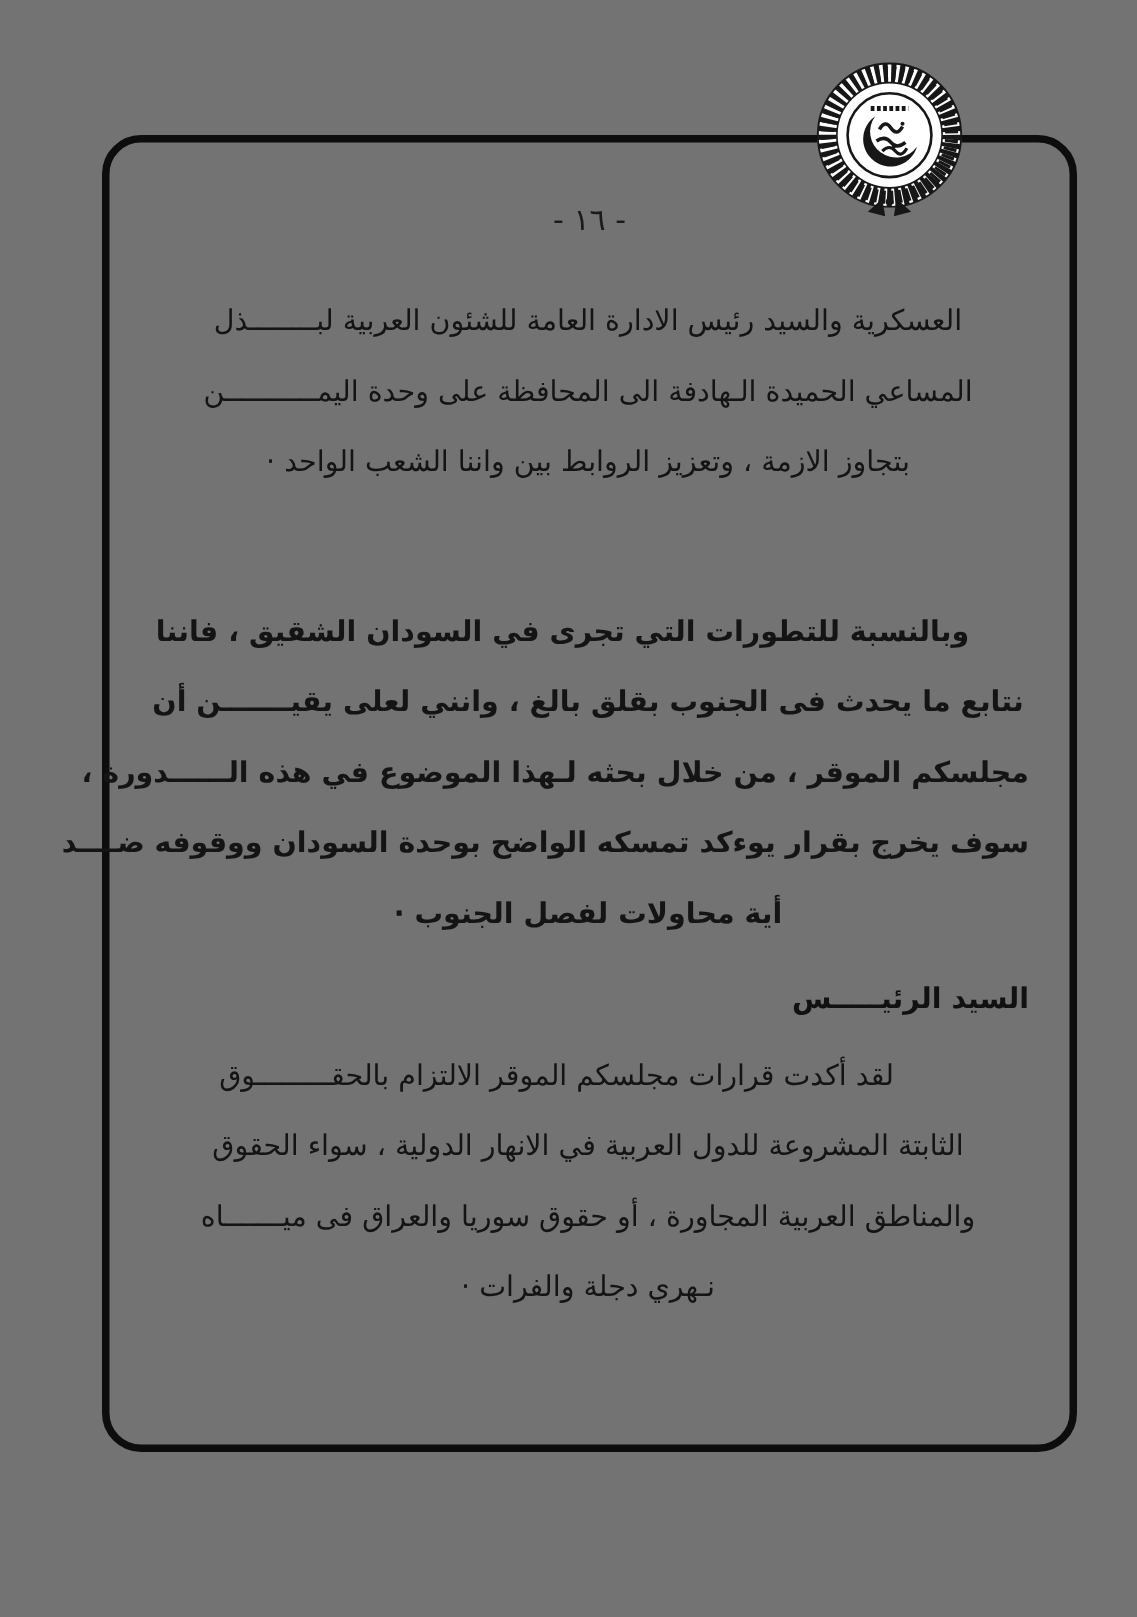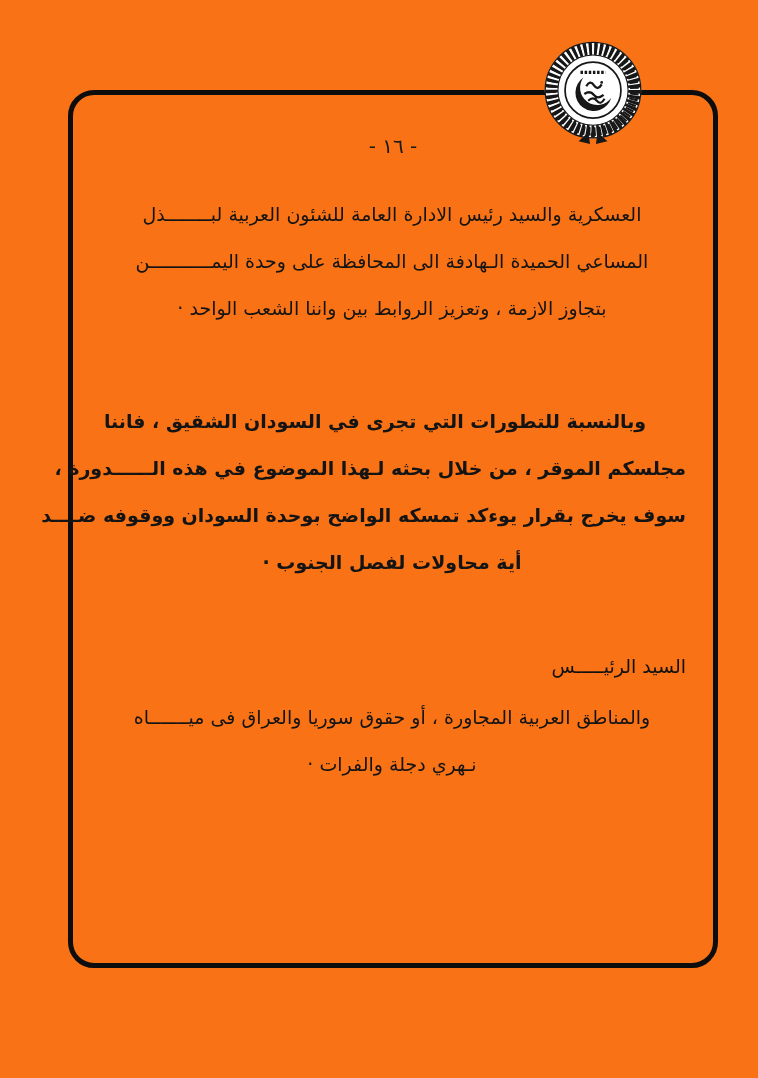--- a/index.html
+++ b/index.html
@@ -2,21 +2,21 @@
 <html lang="ar"><head>
 <meta charset="utf-8">
 <style>
   html,body{margin:0;padding:0;}
   body{
     width:758px;height:1078px;position:relative;overflow:hidden;
     background:#ffffff;
     font-family:"DejaVu Sans","Liberation Sans",sans-serif;
     color:#161616;
   }
-  .scan-page{position:absolute;inset:0;background:#f97316;}
+  .scan-page{position:absolute;inset:0;background:#737373;}
   
   .frame{
     position:absolute;left:68px;top:90px;width:640px;height:868px;
     border:5px solid #0d0d0d;border-radius:26px;
   }
   
   .emblem{
     position:absolute;left:540px;top:38px;width:106px;height:112px;
   }
   .page-number{
@@ -28,21 +28,21 @@
     font-size:19px;color:#141414;
   }
   .line{
     line-height:47px;height:47px;white-space:nowrap;text-align:center;
     overflow:visible;
   }
   .indent-sm{padding-right:34px;}
   .indent-md{padding-right:42px;}
   .heading{
     position:absolute;right:72px;direction:rtl;
-    font-size:19px;font-weight:normal;color:#111;white-space:nowrap;
+    font-size:19px;font-weight:bold;color:#111;white-space:nowrap;
   }
   #para1{top:191px;}
   #para2{top:398px;font-weight:bold;}
   #heading-block{top:655px;}
   #para3{top:694px;}
 </style>
 </head>
 <body>
 
 <div class="scan-page">
@@ -78,25 +78,28 @@
   <div class="page-number">- ١٦ -</div>
 
   <div class="textblock" id="para1">
     <div class="line">العسكرية والسيد رئيس الادارة العامة للشئون العربية لبــــــــذل</div>
     <div class="line">المساعي الحميدة الـهادفة الى المحافظة على وحدة اليمـــــــــــن</div>
     <div class="line">بتجاوز الازمة ، وتعزيز الروابط بين واننا الشعب الواحد ·</div>
   </div>
 
   <div class="textblock" id="para2">
     <div class="line indent-sm">وبالنسبة للتطورات التي تجرى في السودان الشقيق ، فاننا</div>
+    <div class="line">نتابع ما يحدث فى الجنوب بقلق بالغ ، وانني لعلى يقيـــــــن أن</div>
     <div class="line">مجلسكم الموقر ، من خلال بحثه لـهذا الموضوع في هذه الــــــدورة ،</div>
     <div class="line">سوف يخرج بقرار يوءكد تمسكه الواضح بوحدة السودان ووقوفه ضــــد</div>
     <div class="line">أية محاولات لفصل الجنوب ·</div>
   </div>
 
   <div class="heading" id="heading-block">السيد الرئيـــــس</div>
 
   <div class="textblock" id="para3">
+    <div class="line indent-md">لقد أكدت قرارات مجلسكم الموقر الالتزام بالحقـــــــــوق</div>
+    <div class="line">الثابتة المشروعة للدول العربية في الانهار الدولية ، سواء الحقوق</div>
     <div class="line">والمناطق العربية المجاورة ، أو حقوق سوريا والعراق فى ميـــــــاه</div>
     <div class="line">نـهري دجلة والفرات ·</div>
   </div>
 
 </div>
 
 </body></html>

